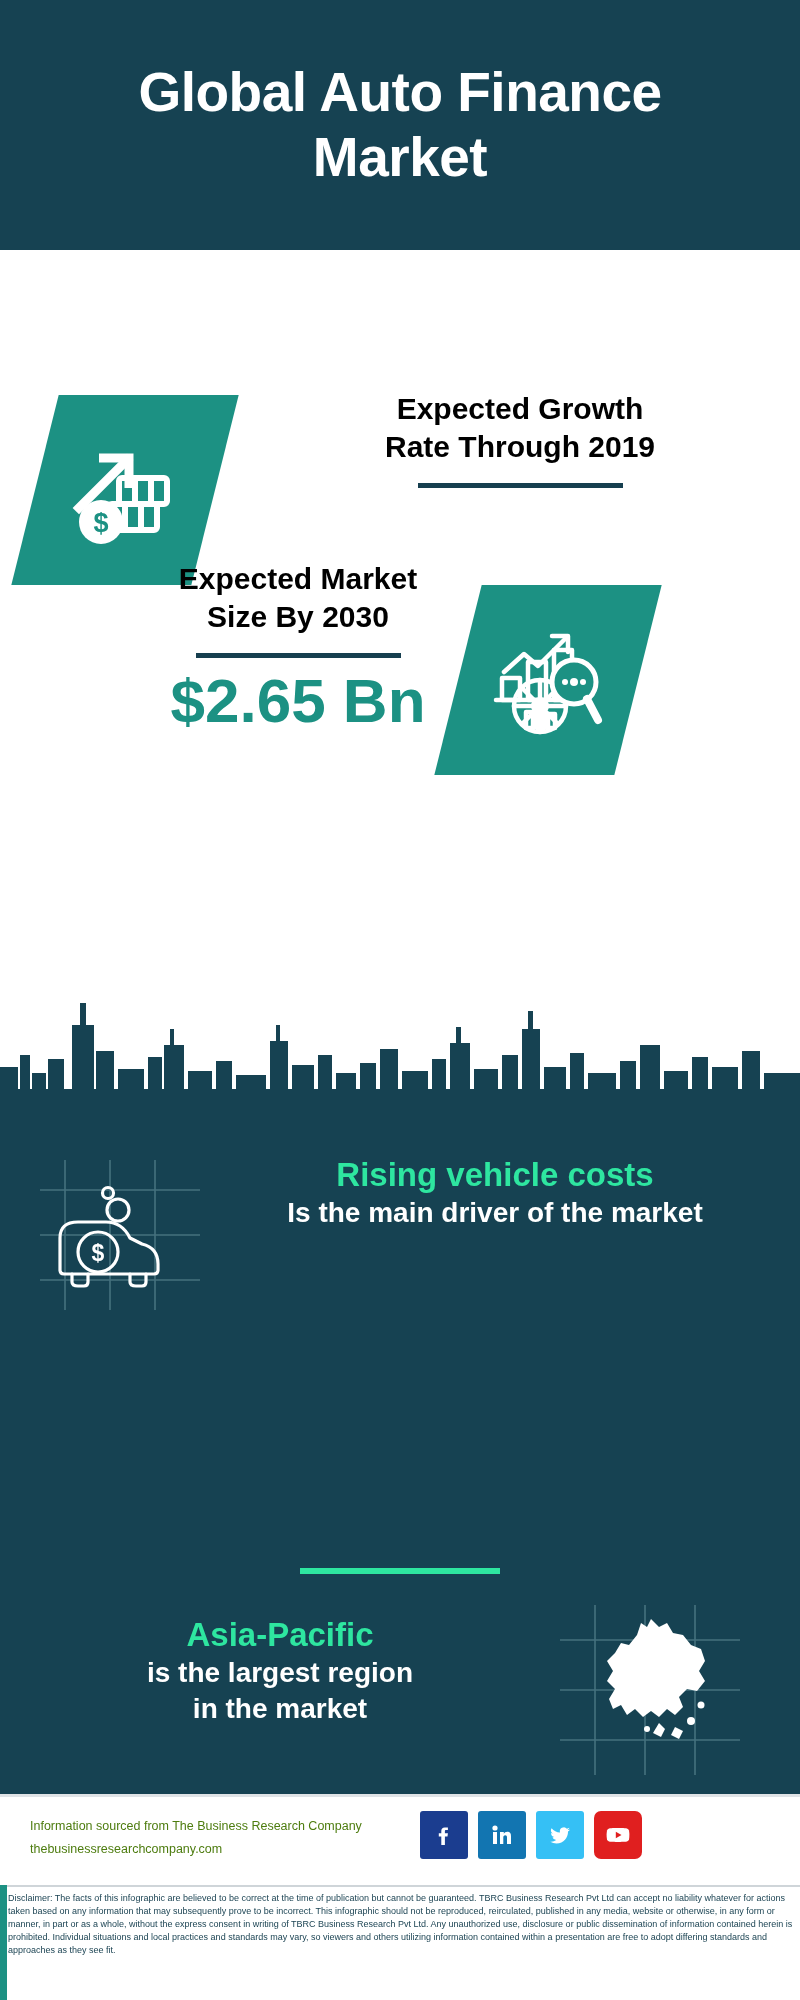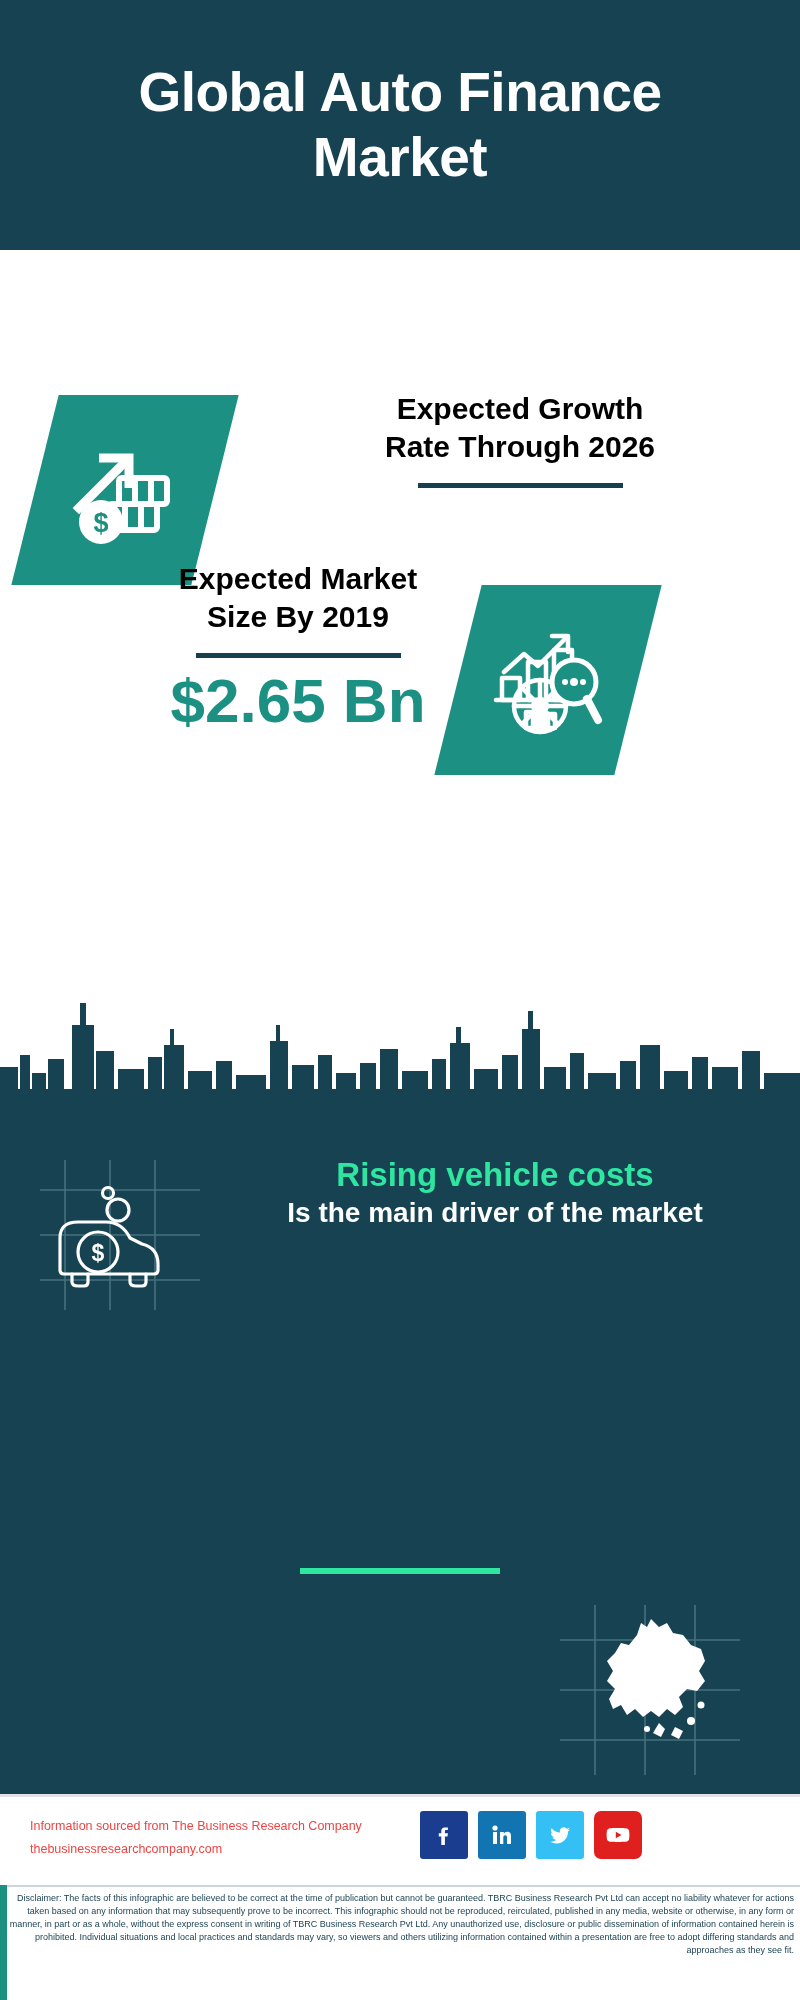--- a/index.html
+++ b/index.html
@@ -85,33 +85,33 @@
   .region-text{position:absolute;left:20px;top:0;width:520px;text-align:center;}
   .region-icon{position:absolute;left:555px;top:-10px;width:190px;height:170px;}
 
   
   .footer-sep{position:absolute;left:0;top:1794px;width:800px;height:3px;background:#dfe3e6;}
   .footer{
     position:absolute;left:0;top:1797px;width:800px;height:88px;background:#ffffff;
   }
   .src-text{
     position:absolute;left:30px;top:18px;width:380px;
-    color:#ef4444;font-size:12.5px;line-height:1.85;
+    color:#4d7c0f;font-size:12.5px;line-height:1.85;
   }
   .socials{position:absolute;left:420px;top:14px;display:flex;gap:10px;}
   .s-ico{width:48px;height:48px;border-radius:3px;display:flex;align-items:center;justify-content:center;}
   .s-fb{background:#1b3d8f;}
   .s-li{background:#1275b1;}
   .s-tw{background:#35c0f5;}
   .s-yt{background:#e01f1f;border-radius:7px;}
 
   .disclaimer-sep{position:absolute;left:0;top:1885px;width:800px;height:2px;background:#cfd5d9;}
   .disclaimer{
     position:absolute;left:8px;top:1892px;width:786px;
-    color:#163f4f;font-size:9px;line-height:1.44;text-align:right;
+    color:#163f4f;font-size:9px;line-height:1.44;text-align:left;
   }
   .teal-bar{position:absolute;left:0;top:1885px;width:7px;height:115px;background:#1c9183;}
 </style>
 </head>
 <body>
 
 <div class="page">
 
   <div class="header">
     <div class="header-title">Global Auto Finance Market</div>
@@ -133,29 +133,29 @@
             <line x1="60" y1="74" x2="60" y2="100"></line>
             <line x1="76" y1="74" x2="76" y2="100"></line>
           </g>
           <circle cx="36" cy="92" r="22" fill="#ffffff"></circle>
           <text x="36" y="102" font-size="27" font-weight="bold" text-anchor="middle" fill="#1c9183" font-family="Liberation Sans, sans-serif">$</text>
         </svg>
       </div>
     </div>
     <div class="stat1-text">
       <div class="stat-label">Expected Growth</div>
-      <div class="stat-label">Rate Through 2026</div>
+      <div class="stat-label">Rate Through 2019</div>
       <div class="rule-dark"></div>
     </div>
   </div>
 
   <div class="stat2">
     <div class="stat2-text">
       <div class="stat-label">Expected Market</div>
-      <div class="stat-label">Size By 2019</div>
+      <div class="stat-label">Size By 2030</div>
       <div class="rule-dark"></div>
       <div class="stat-value">$2.65 Bn</div>
     </div>
     <div class="para-right">
       <div class="glyph">
         <svg width="120" height="120" viewBox="0 0 120 120">
           <g fill="none" stroke="#ffffff" stroke-width="4.5" stroke-linejoin="round" stroke-linecap="round">
             <polyline points="16,52 36,34 50,46 78,18"></polyline>
             <polyline points="64,16 80,16 80,32"></polyline>
             <rect x="14" y="58" width="18" height="22"></rect>
@@ -252,20 +252,25 @@
     </svg>
     <div class="driver-text">
       <div class="hl-green">Rising vehicle costs</div>
       <div class="sub-white">Is the main driver of the market</div>
     </div>
   </div>
 
   <div class="mid-rule"><span></span></div>
 
   <div class="region-row" style="top:1615px;">
+    <div class="region-text">
+      <div class="hl-green">Asia-Pacific</div>
+      <div class="sub-white">is the largest region</div>
+      <div class="sub-white">in the market</div>
+    </div>
     <svg class="region-icon" viewBox="0 0 190 170">
       <g stroke="#4e7a86" stroke-width="1.6" opacity="0.85">
         <line x1="5" y1="35" x2="185" y2="35"></line>
         <line x1="5" y1="85" x2="185" y2="85"></line>
         <line x1="5" y1="135" x2="185" y2="135"></line>
         <line x1="40" y1="0" x2="40" y2="170"></line>
         <line x1="90" y1="0" x2="90" y2="170"></line>
         <line x1="140" y1="0" x2="140" y2="170"></line>
       </g>
       <g fill="#ffffff">

